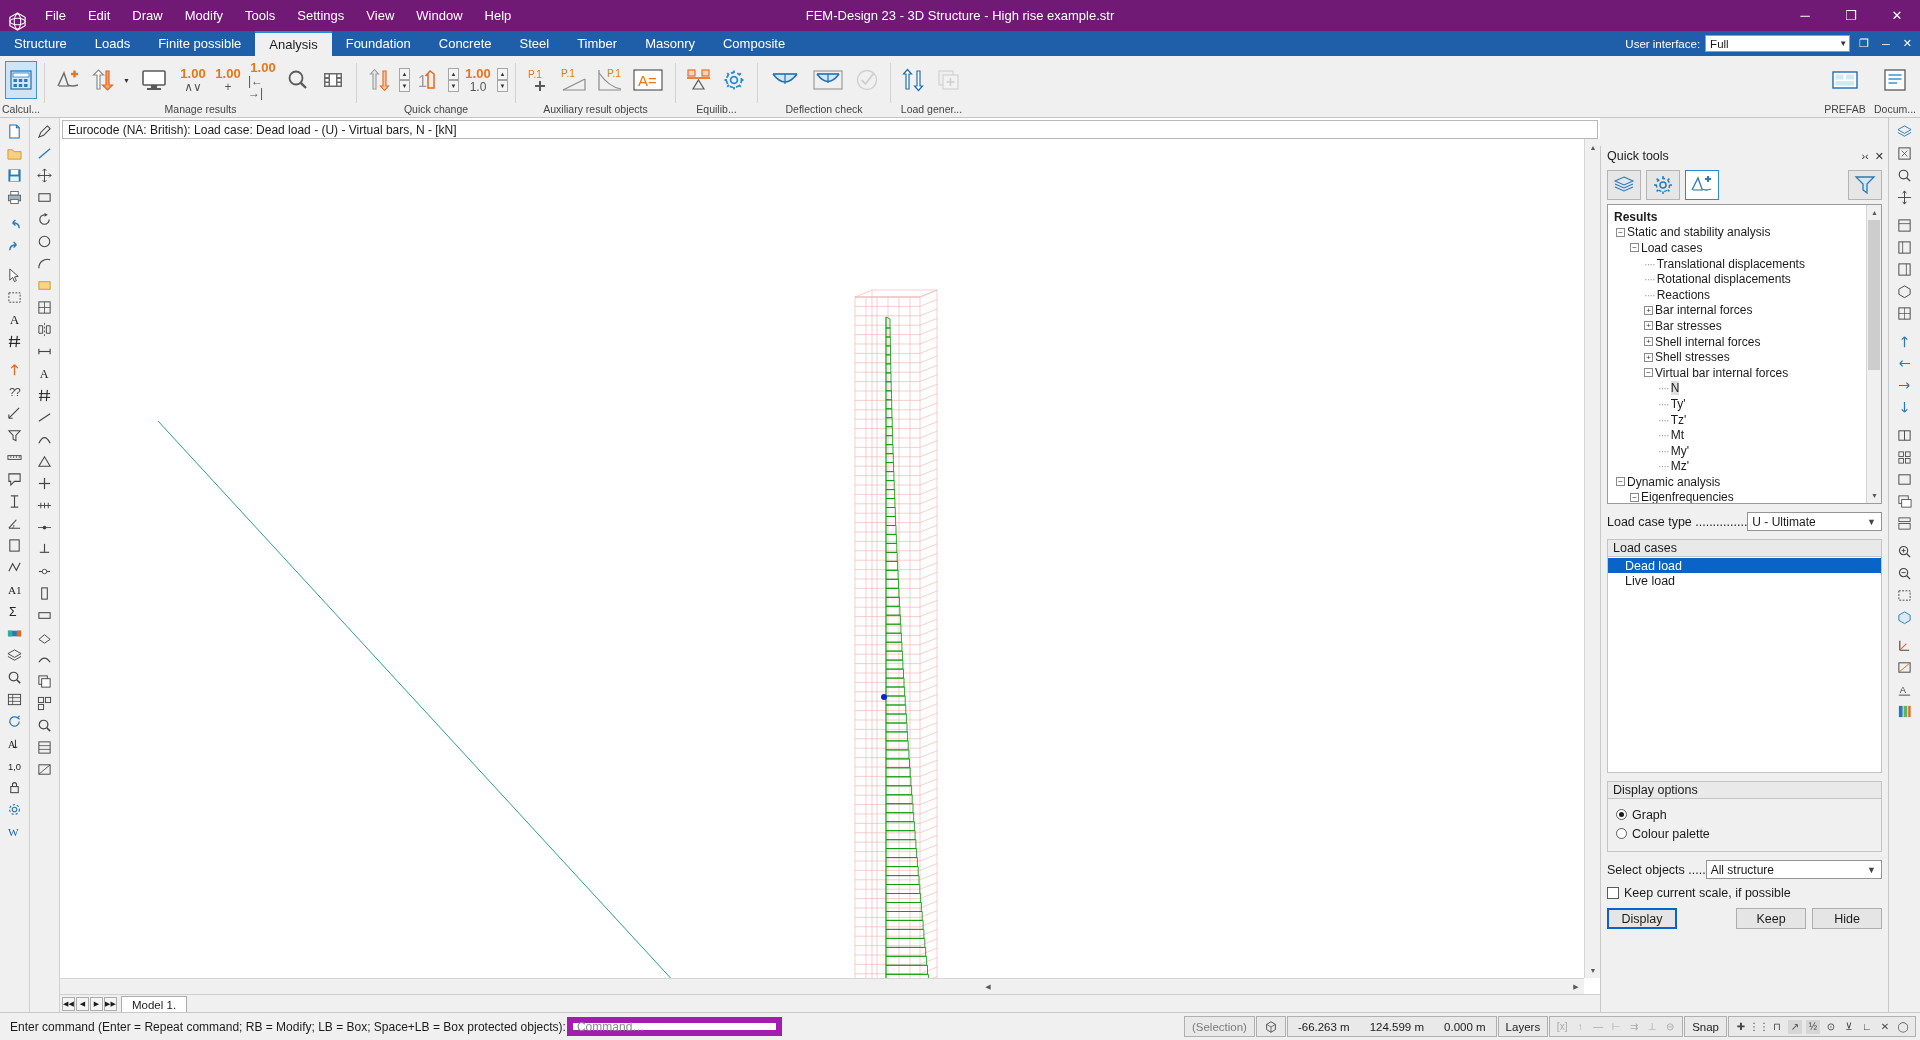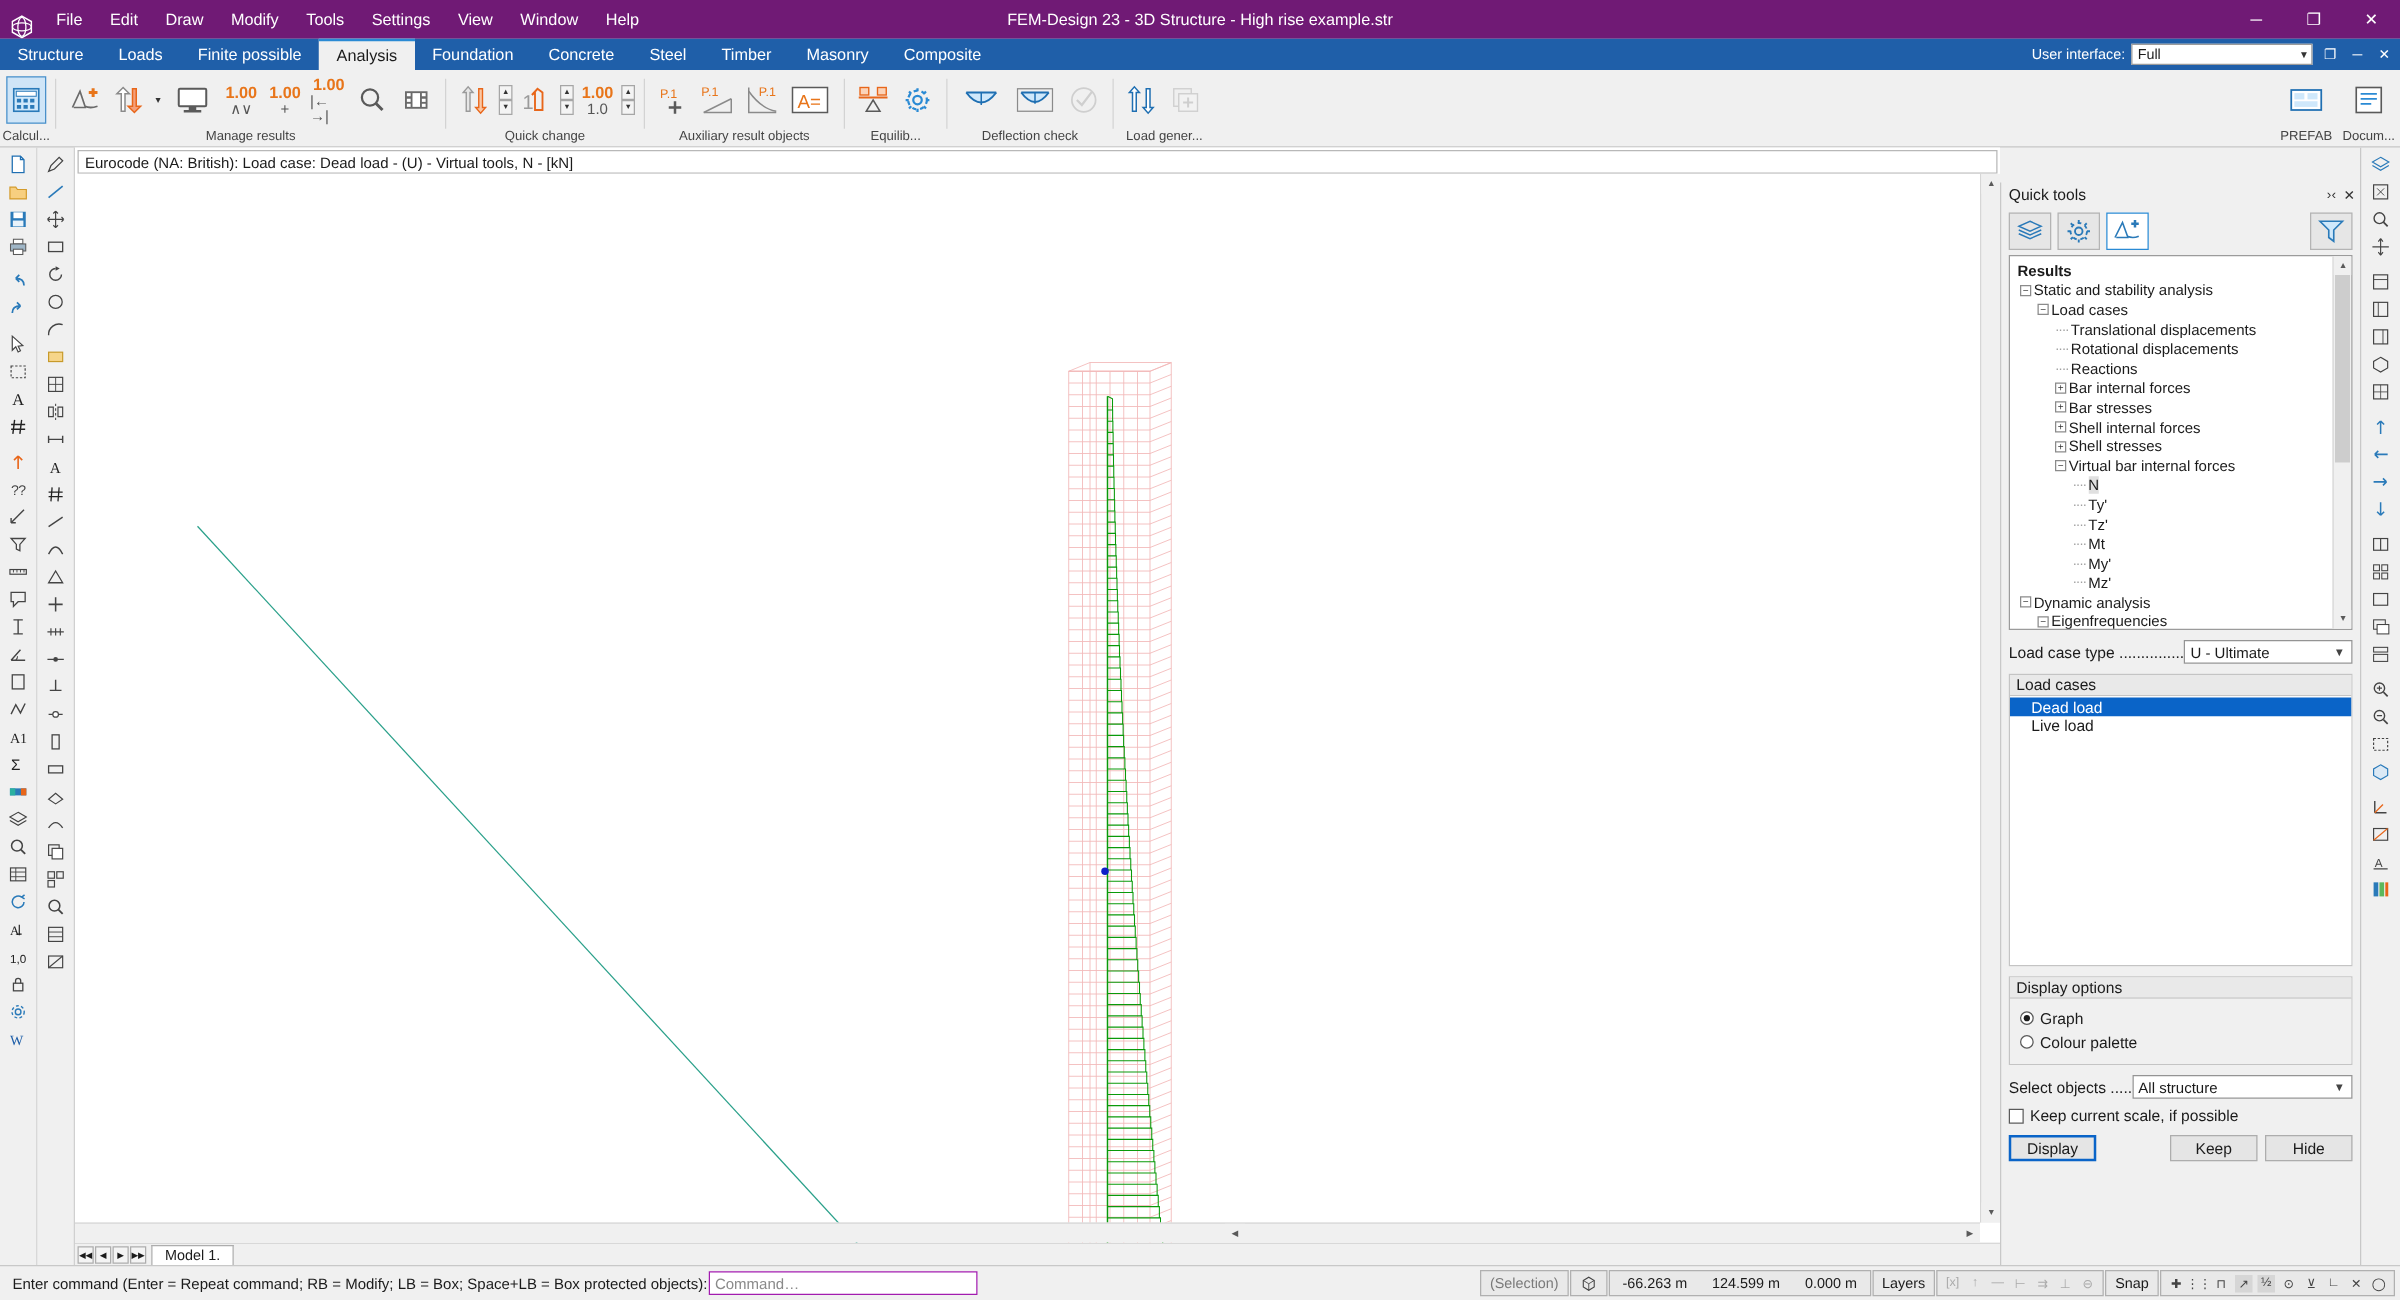--- a/index.html
+++ b/index.html
@@ -154,21 +154,21 @@
   .pbtn.right { margin-left:auto; }
 
   
   #farright { width:32px; background:#f0f0f0; border-left:1px solid #c8c8c8;
               display:flex; flex-direction:column; align-items:center; padding-top:2px; }
 
   
   #botbar { height:28px; background:#f0f0f0; border-top:1px solid #c8c8c8; display:flex; align-items:center;
             padding:0 4px; font-size:12px; gap:1px; }
   #cmd-label { padding-left:6px; }
-  #cmd-input { width:215px; height:19px; background:#fff; border:1px solid #a21caf; font-size:12px;
+  #cmd-input { width:215px; height:19px; background:#fff; border:6px solid #a21caf; font-size:12px;
                display:flex; align-items:center; padding-left:4px; color:#8a8a8a; }
   .bb-box { height:21px; border:1px solid #b0b0b0; background:#e9e9e9; display:flex; align-items:center;
             justify-content:center; padding:0 7px; font-size:11.5px; color:#7a7a7a; }
   .bb-box.dark { color:#1b1b1b; }
   .coord-box { display:flex; gap:20px; padding:0 10px; }
   .icon-strip { display:flex; gap:4px; align-items:center; padding:0 5px; height:21px;
                 border:1px solid #b0b0b0; background:#e9e9e9; }
   .mini { width:14px; height:14px; display:flex; align-items:center; justify-content:center; font-size:10px; color:#444; }
   .mini.muted { color:#aaa; }
   .mini.hl { background:#d6d6d6; }
@@ -870,21 +870,21 @@
       </div>
     <div class="vicon">
         <svg width="15" height="15" viewBox="0 0 16 16">
           <rect x="2" y="3" width="12" height="10" fill="none" stroke="#444" stroke-width="1"></rect>
           <line x1="2" y1="13" x2="14" y2="3" stroke="#444" stroke-width=".9"></line>
         </svg>
       </div>
   </div>
 
   <div id="canvas-wrap">
-    <div id="infobar">Eurocode (NA: British): Load case: Dead load - (U) - Virtual tools, N - [kN]</div>
+    <div id="infobar">Eurocode (NA: British): Load case: Dead load - (U) - Virtual bars, N - [kN]</div>
     <div id="canvas">
       <svg width="1540" height="866" viewBox="0 0 1540 866">
 
         <line x1="98" y1="282" x2="755" y2="996" stroke="#2aa08a" stroke-width="1"></line>
         <line x1="98" y1="972" x2="1572" y2="890" stroke="#e8661a" stroke-width="1"></line>
 
         <g stroke="#f2b9b9" stroke-width="0.7" fill="none">
           <rect x="795" y="158" width="65" height="800"></rect>
           <line x1="806" y1="158" x2="806" y2="958"></line>
           <line x1="817" y1="158" x2="817" y2="958"></line>

